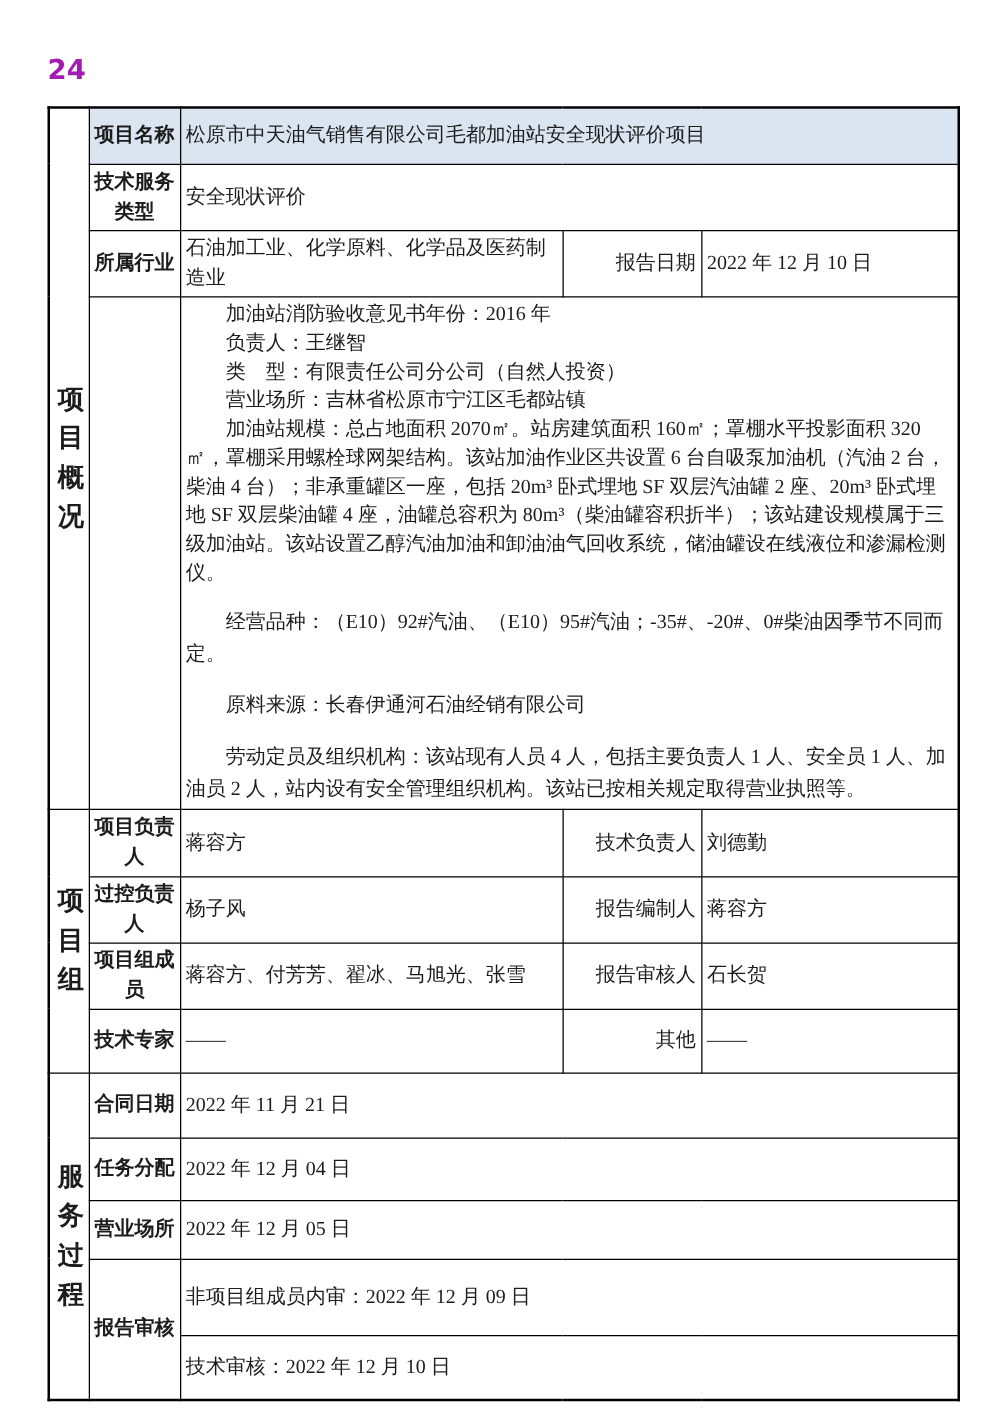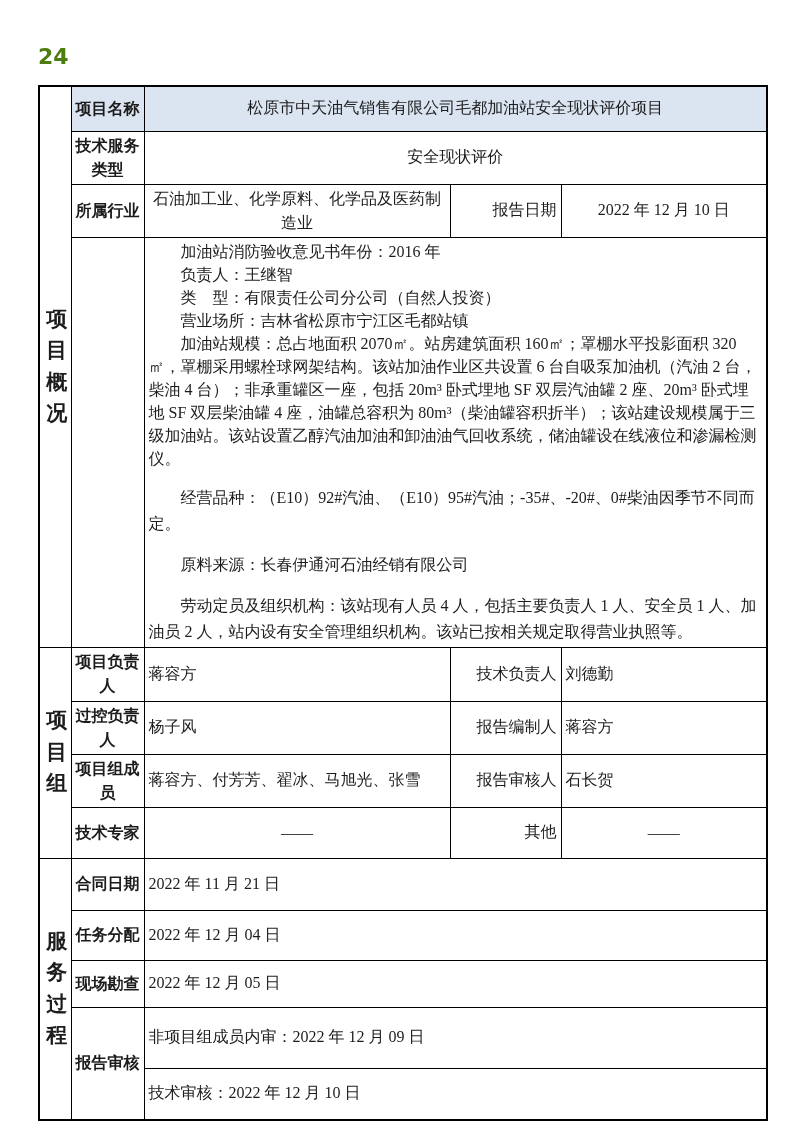--- a/index.html
+++ b/index.html
@@ -7,21 +7,21 @@
     position:relative;
     width:803px; height:1135px;
     background:#ffffff;
     font-family:"Liberation Serif","DejaVu Serif",serif;
     color:#1c1c1c;
     overflow:hidden;
   }
   .page-number {
     position:absolute; left:38px; top:44px;
     font-family:"DejaVu Sans","Liberation Sans",sans-serif;
-    font-weight:bold; font-size:22px; color:#4d7c0f;
+    font-weight:bold; font-size:22px; color:#a21caf;
   }
   table.doc-table {
     position:absolute; left:38px; top:85px;
     width:728px;
     border-collapse:collapse;
     table-layout:fixed;
     border:2px solid #000;
   }
   table.doc-table td {
     border:1px solid #000;
@@ -40,21 +40,21 @@
     line-height:1.5;
     font-size:21px;
   }
   td.rowlabel {
     text-align:center;
     font-weight:bold;
     line-height:1.5;
     padding:2px 10px;
   }
   td.midlabel { text-align:right; font-weight:normal; }
-  td.center { text-align:center; }
+  td.center { }
   td.va-top { vertical-align:top; padding-top:7px;margin-left:44px; }
   td.val { padding-left:9px; padding-right:6px; }
   td.overview-cell { vertical-align:top; padding:5px 8px 0 8px; }
   .ov-p {
     margin:0; text-indent:2em;
     line-height:23px; font-size:16px;
   }
   .ov-p.spaced { line-height:26px; margin-top:15px; }
   td.industry { line-height:1.5; }
 </style>
@@ -147,21 +147,21 @@
       <td class="rowlabel">合同日期</td>
       <td class="val" colspan="3">2022 年 11 月 21 日</td>
     </tr>
 
     <tr style="height:50px">
       <td class="rowlabel">任务分配</td>
       <td class="val" colspan="3">2022 年 12 月 04 日</td>
     </tr>
 
     <tr style="height:47px">
-      <td class="rowlabel">现场勘查</td>
+      <td class="rowlabel">营业场所</td>
       <td class="val" colspan="3">2022 年 12 月 05 日</td>
     </tr>
 
     <tr style="height:61px">
       <td class="rowlabel" rowspan="2">报告审核</td>
       <td class="val" colspan="3">非项目组成员内审：2022 年 12 月 09 日</td>
     </tr>
     <tr style="height:52px">
       <td class="val" colspan="3">技术审核：2022 年 12 月 10 日</td>
     </tr>

